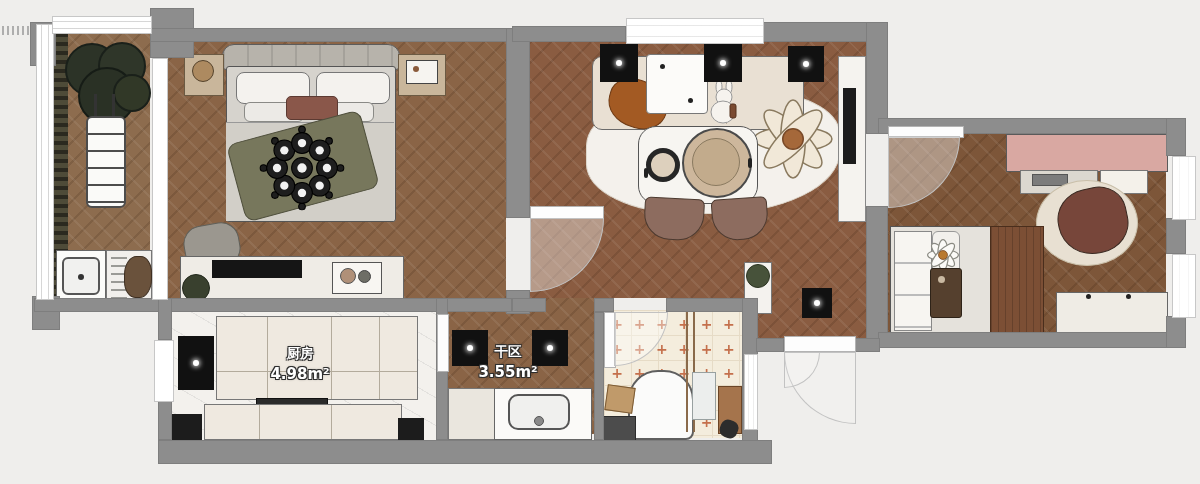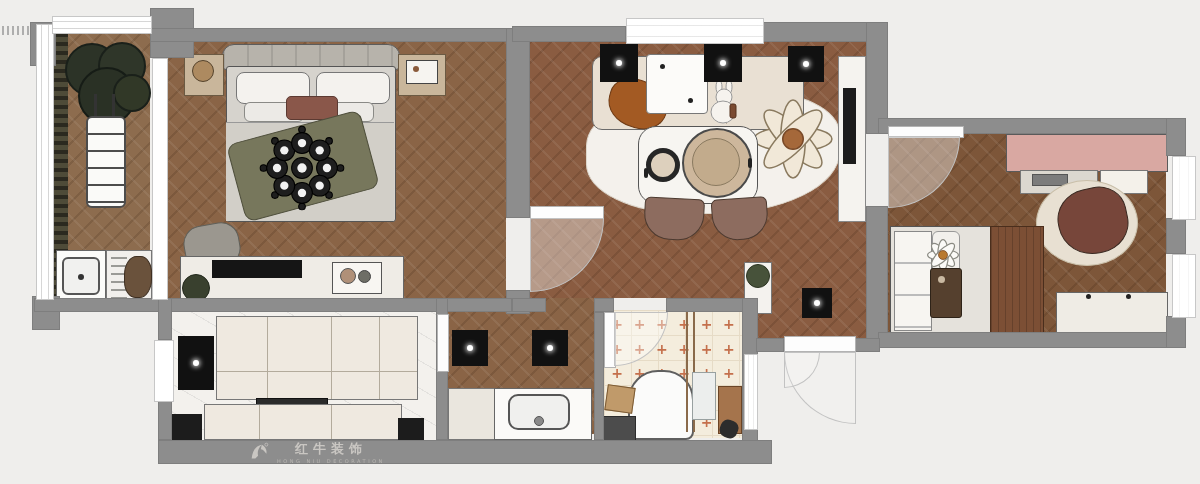--- a/index.html
+++ b/index.html
@@ -301,26 +301,23 @@
   <div class="abs door-arc arc-bl" style="left:784px;top:352px;width:70px;height:70px;background:rgba(255,255,255,.15);"></div>
   <div class="abs door-arc arc-br" style="left:784px;top:352px;width:34px;height:34px;background:rgba(255,255,255,.15);"></div>
 
   <div class="abs light" style="left:600px;top:44px;width:38px;height:38px;"></div>
   <div class="abs light" style="left:704px;top:44px;width:38px;height:38px;"></div>
   <div class="abs light" style="left:788px;top:46px;width:36px;height:36px;"></div>
   <div class="abs light" style="left:802px;top:288px;width:30px;height:30px;"></div>
   <div class="abs light" style="left:452px;top:330px;width:36px;height:36px;"></div>
   <div class="abs light" style="left:532px;top:330px;width:36px;height:36px;"></div>
 
-
-  <div class="abs" id="watermark" style="left:248px;top:438px;height:28px;">
-    <svg width="22" height="22" viewBox="0 0 24 24">
-      <path d="M4 19 C5 10, 9 5, 15 4 C11 8, 10 12, 11 16 L8 19 Z" fill="#c9c6c2"></path>
-      <path d="M15 4 C19 6, 21 10, 20 14 C18 11, 16 9, 14 9 Z" fill="#c9c6c2"></path>
-      <circle cx="20" cy="4" r="1.6" fill="none" stroke="#c9c6c2" stroke-width="0.8"></circle>
-    </svg>
-    <span style="display:flex;flex-direction:column;align-items:center;">
-      <span class="cn">红牛装饰</span>
-      <span class="en">HONG NIU DECORATION</span>
-    </span>
+  <div class="abs room-label" style="left:242px;top:344px;width:116px;">
+    <span class="name">厨房</span>
+    <span class="area">4.98m²</span>
   </div>
+  <div class="abs room-label" style="left:458px;top:342px;width:100px;">
+    <span class="name">干区</span>
+    <span class="area">3.55m²</span>
+  </div>
+
 
 </div>
 
 </body></html>

